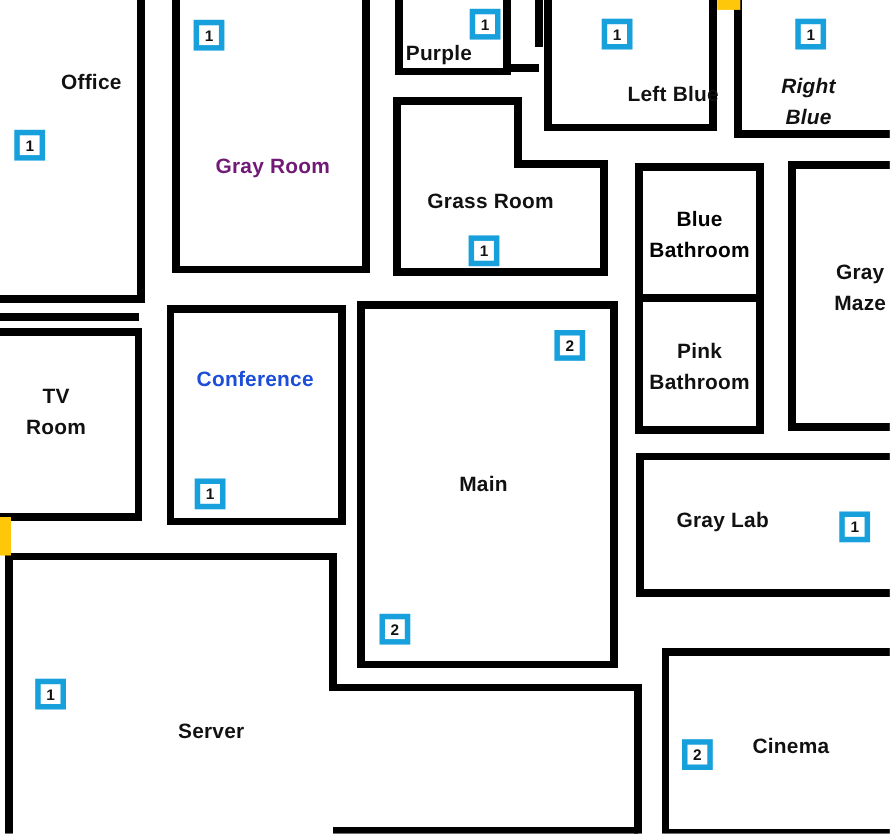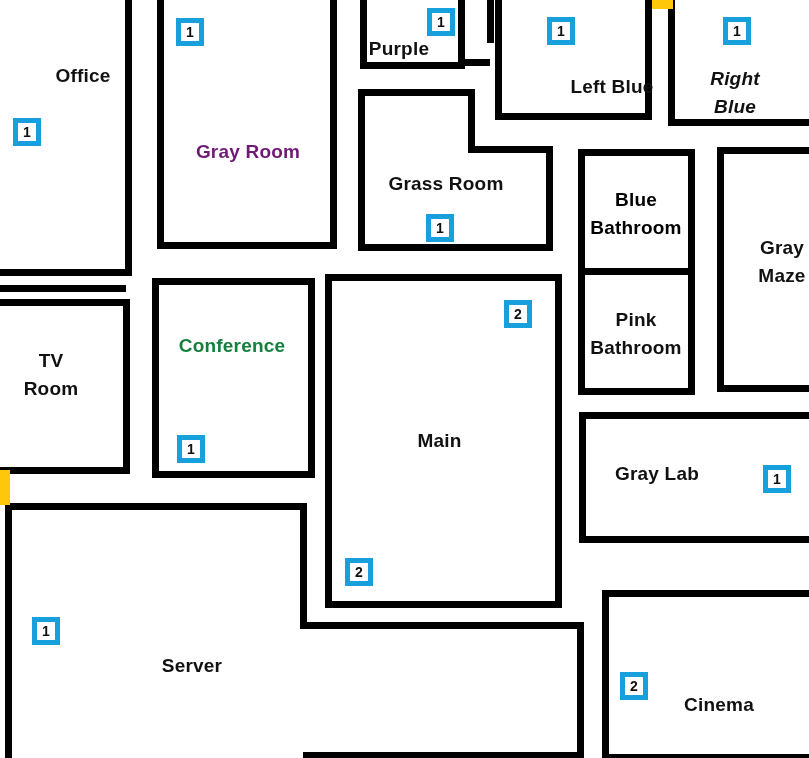--- a/index.html
+++ b/index.html
@@ -95,25 +95,25 @@
       <div class="room-label" style="left: 735px; top: 93px; color: rgb(17, 17, 17); font-style: italic;">Right Blue</div>
       <div class="room-label" style="left: 446px; top: 184px; color: rgb(17, 17, 17);">Grass Room</div>
       <div class="room-label" style="left: 636px; top: 214px; color: #000000;">Blue
 Bathroom</div>
       <div class="room-label" style="left: 636px; top: 334px; color: rgb(17, 17, 17);">Pink
 Bathroom</div>
       <div class="room-label" style="left: 766px; top: 262px; color: rgb(17, 17, 17); margin-left: 16px;">Gray
 Maze</div>
       <div class="room-label" style="left: 51px; top: 375px; color: rgb(17, 17, 17);">TV
 Room</div>
-      <div class="room-label" style="left: 232px; top: 346px; color: #15803d;">Conference</div>
+      <div class="room-label" style="left: 232px; top: 346px; color: #1d4ed8;">Conference</div>
       <div class="room-label" style="left: 431px; top: 441px; color: rgb(17, 17, 17); padding-left: 17px;">Main</div>
       <div class="room-label" style="left: 657px; top: 474px; color: rgb(17, 17, 17);">Gray Lab</div>
       <div class="room-label" style="left: 192px; top: 666px; color: rgb(17, 17, 17);">Server</div>
-      <div class="room-label" style="left: 719px; top: 705px; color: rgb(17, 17, 17);">Cinema</div>
+      <div class="room-label" style="left: 719px; top: 679px; color: rgb(17, 17, 17);">Cinema</div>
     </div>
   <div id="badges-layer">
       <div class="count-badge" style="left: 27px; top: 132px; border-color: rgb(24, 160, 220); background: rgb(255, 255, 255); color: rgb(17, 17, 17);">1</div>
       <div class="count-badge" style="left: 190px; top: 32px; border-color: rgb(24, 160, 220); background: rgb(255, 255, 255); color: rgb(17, 17, 17);">1</div>
       <div class="count-badge" style="left: 441px; top: 22px; border-color: rgb(24, 160, 220); background: rgb(255, 255, 255); color: rgb(17, 17, 17);">1</div>
       <div class="count-badge" style="left: 561px; top: 31px; border-color: rgb(24, 160, 220); background: rgb(255, 255, 255); color: rgb(17, 17, 17);">1</div>
       <div class="count-badge" style="left: 737px; top: 31px; border-color: rgb(24, 160, 220); background: rgb(255, 255, 255); color: rgb(17, 17, 17);">1</div>
       <div class="count-badge" style="left: 440px; top: 228px; border-color: rgb(24, 160, 220); background: rgb(255, 255, 255); color: rgb(17, 17, 17);">1</div>
       <div class="count-badge" style="left: 191px; top: 449px; border-color: rgb(24, 160, 220); background: rgb(255, 255, 255); color: rgb(17, 17, 17);">1</div>
       <div class="count-badge" style="left: 518px; top: 314px; border-color: rgb(24, 160, 220); background: rgb(255, 255, 255); color: rgb(17, 17, 17);">2</div>

